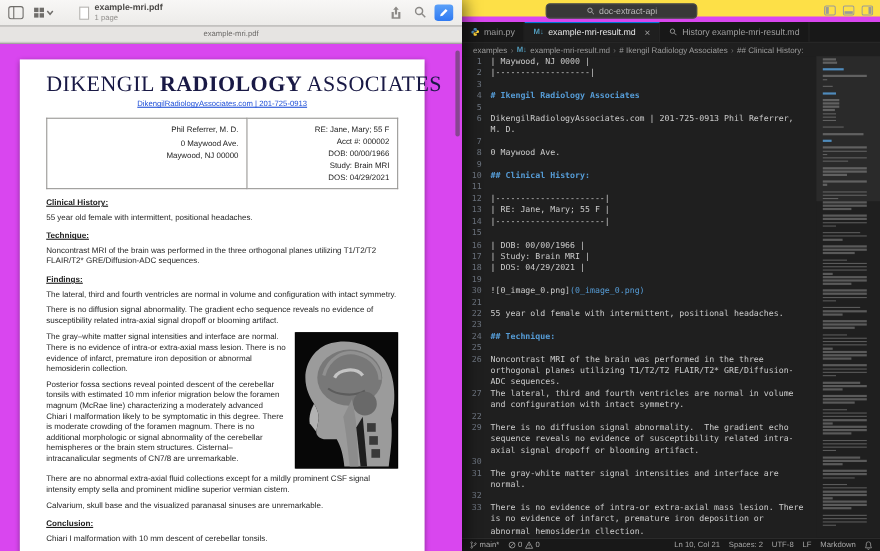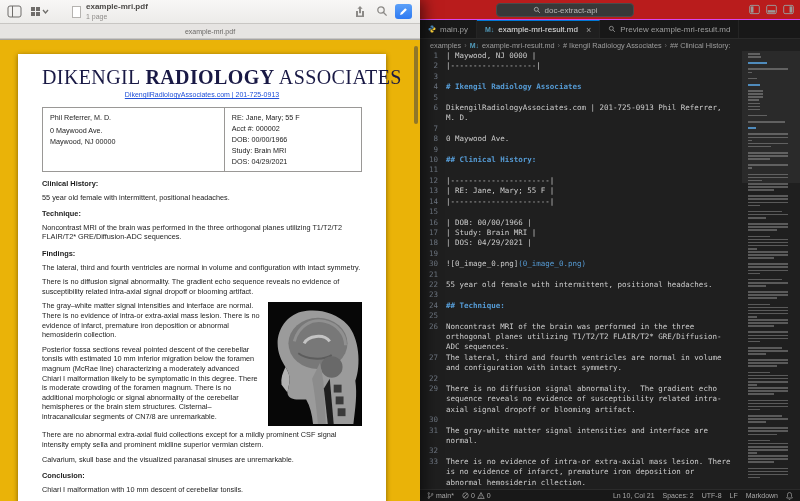--- a/index.html
+++ b/index.html
@@ -14,45 +14,45 @@
   .pv-icon { position:absolute; top:5px; color:#6f6d6a; }
   .pv-title { position:absolute; left:86px; top:2px; font-size:8px; font-weight:bold; color:#4a4846; }
   .pv-subtitle { position:absolute; left:86px; top:13px; font-size:7px; color:#8f8d8a; }
   .pv-proxy { position:absolute; left:72px; top:6px; width:9px; height:12px; background:#fff;
     border:1px solid #b5b3b0; }
   .pv-markup-btn { position:absolute; right:8px; top:4px; width:17px; height:15px;
     background:linear-gradient(#5ba0f8,#2f7af2); border-radius:3px;
     display:flex; align-items:center; justify-content:center; }
   .pv-tabstrip { height:15px; background:#e6e4e2; border-bottom:1px solid #c8c6c3;
     display:flex; align-items:center; justify-content:center; font-size:7px; color:#6b6967; }
-  .pv-content { position:absolute; left:0; right:0; top:40px; bottom:0; background:#eab308; overflow:hidden; }
+  .pv-content { position:absolute; left:0; right:0; top:40px; bottom:0; background:#d946ef; overflow:hidden; }
   .pv-scrollbar { position:absolute; right:2px; top:6px; width:4px; height:78px;
     background:rgba(70,70,70,.55); border-radius:2px; }
 
   .page { position:absolute; left:18px; top:14px; width:368px; height:560px; background:#ffffff;
     box-shadow:0 1px 5px rgba(0,0,0,.45); padding:12px 24px 0 24px; }
 
   .doc-title { text-align:center; font-family:"Liberation Serif", serif; font-size:20px;
     color:#191945; letter-spacing:.4px; white-space:nowrap; }
   .doc-title .t2 { font-weight:bold; }
   .doc-contact { text-align:center; font-size:7px; color:#1f4fd8; text-decoration:underline; margin-top:2px; }
 
   .info-table { width:100%; border-collapse:collapse; margin-top:9px; font-size:7.2px; color:#222; }
-  .info-table td { border:1px solid #9a9896; vertical-align:top; padding:4px 7px; line-height:11px; }
+  .info-table td { border:1px solid #9a9896; vertical-align:top; padding:4px 7px; line-height:11px;text-align:right; }
   .info-table td.left { width:57%; }
 
   .doc-body { font-size:7.3px; color:#1d1d1d; line-height:9.6px; margin-top:4px; }
-  .sec-h { font-weight:bold; margin:7px 0 4px 0; font-size:7.4px; }
+  .sec-h { font-weight:bold; text-decoration:underline; margin:7px 0 4px 0; font-size:7.4px; }
   .doc-body p { margin:0 0 5px 0; }
   .mri-fig { float:right; width:94px; height:124px; margin:1px 0 4px 8px; background:#000; }
   .clear { clear:both; }
 
   
   .vscode { position:absolute; left:420px; top:0; width:380px; height:501px; background:#1f1f1f; }
-  .vs-titlebar { position:relative; height:20px; background:#b91c1c; border-bottom:1px solid #d946ef; }
+  .vs-titlebar { position:relative; height:20px; background:#fde047; border-bottom:5px solid #d946ef; }
   .command-center { position:absolute; left:76px; top:3px; width:138px; height:14px;
     background:#383838; border:1px solid #4b4b4b; border-radius:4px; color:#b8b8b8; font-size:8px;
     display:flex; align-items:center; justify-content:center; gap:4px; }
   .layout-icons { position:absolute; right:6px; top:4px; display:flex; gap:6px; }
   .vs-tabbar { height:19px; background:#181818; display:flex; border-bottom:1px solid #2a2a2a; }
   .tab { display:flex; align-items:center; gap:4px; padding:0 8px; font-size:8px; color:#9d9d9d;
     border-right:1px solid #242424; background:#181818; white-space:nowrap; }
   .tab.active { background:#1f1f1f; color:#e6e6e6; border-top:1px solid #0078d4; }
   .tab .close { margin-left:4px; color:#a0a0a0; font-size:9px; }
   .md-badge { color:#519aba; font-weight:bold; font-size:7px; }
@@ -245,21 +245,21 @@
       <span>example-mri-result.md</span>
       <span class="close">×</span>
     </div>
     <div class="tab">
       <span>
         <svg width="8" height="8" viewBox="0 0 12 12">
             <circle cx="5" cy="5" r="3" fill="none" stroke="#9d9d9d" stroke-width="1.2"></circle>
             <line x1="7.3" y1="7.3" x2="10.4" y2="10.4" stroke="#9d9d9d" stroke-width="1.2"></line>
           </svg>
       </span>
-      <span>Preview example-mri-result.md</span>
+      <span>History example-mri-result.md</span>
     </div>
   </div>
 
   <div class="vs-breadcrumb">
     <span>examples</span>
     <span class="bc-sep">›</span>
     <span class="md-badge">M↓</span>
     <span>example-mri-result.md</span>
     <span class="bc-sep">›</span>
     <span># Ikengil Radiology Associates</span>

